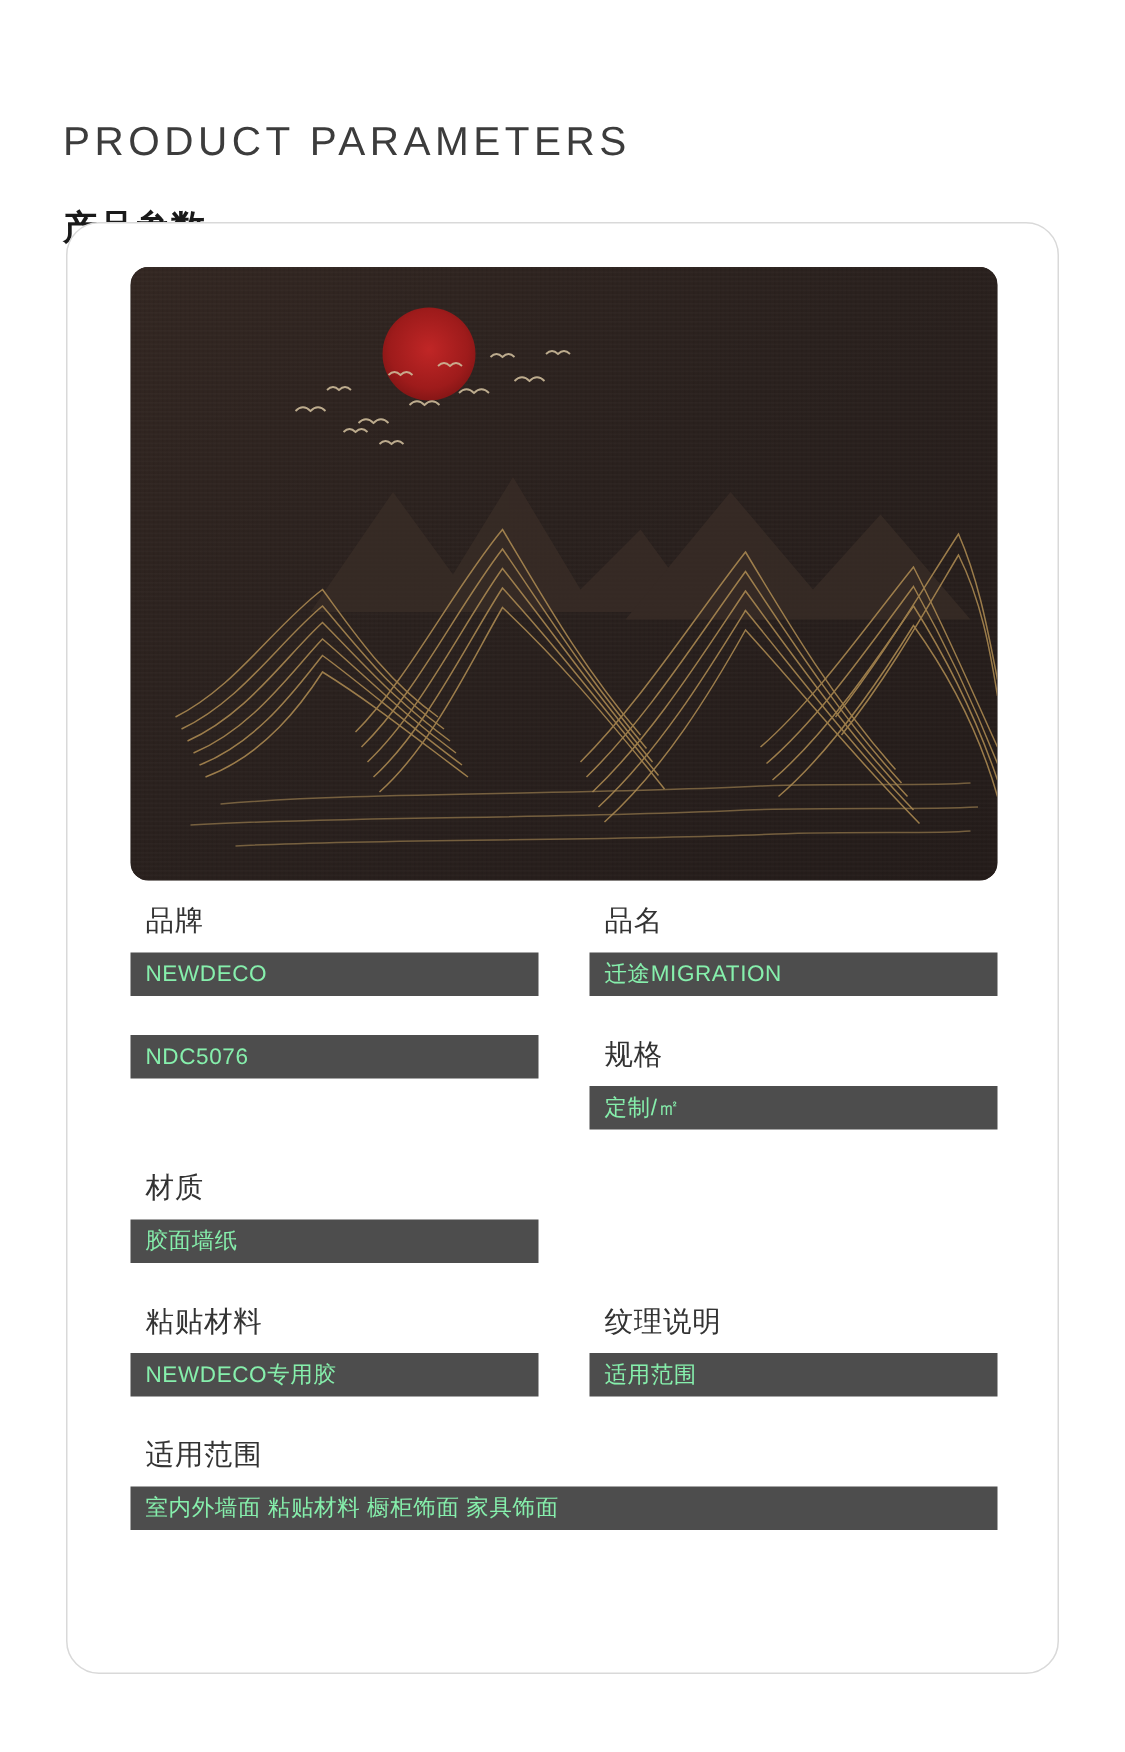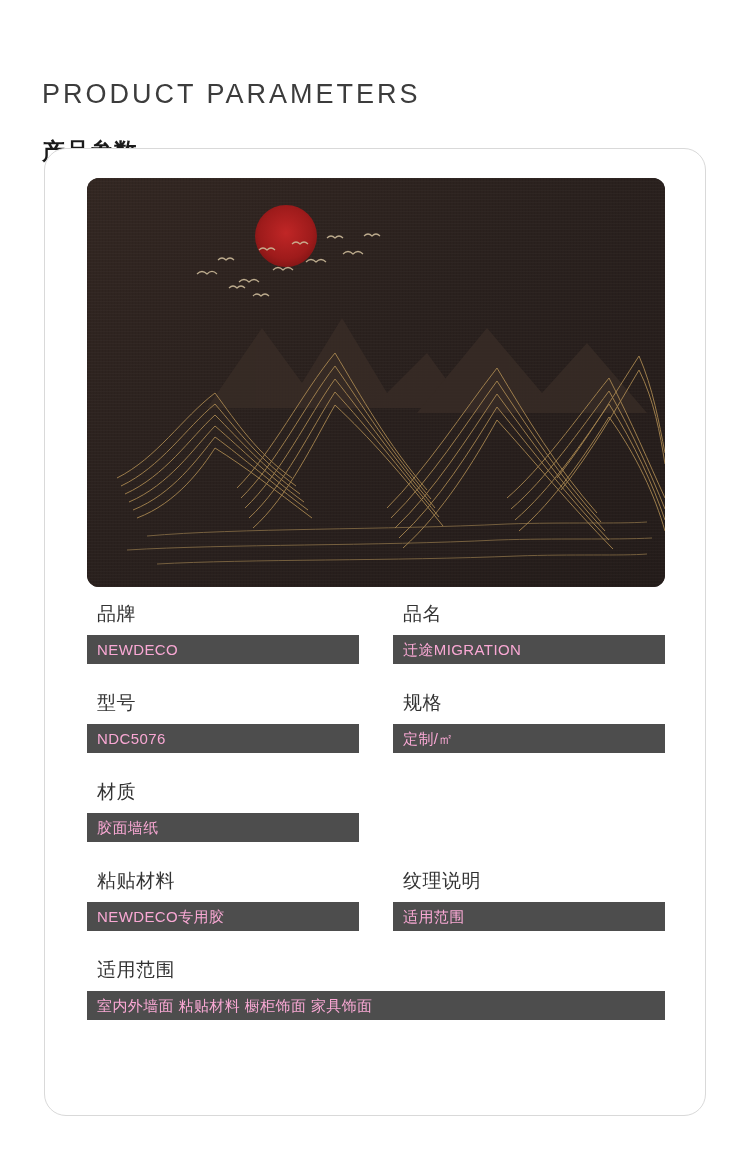--- a/index.html
+++ b/index.html
@@ -87,21 +87,21 @@
   }
   .spec-label {
     font-size: 19px;
     color: #333;
     margin-bottom: 8px;
     padding-left: 10px;
     letter-spacing: 0.5px;
   }
   .spec-value {
     background: #4d4d4d;
-    color: #f9a8d4;
+    color: #86efac;
     font-size: 15px;
     line-height: 29px;
     height: 29px;
     padding: 0 10px;
     box-sizing: border-box;
     letter-spacing: 0.4px;
     white-space: nowrap;
     overflow: hidden;
   }
 </style>
@@ -207,21 +207,20 @@
           <div class="spec-value">NEWDECO</div>
         </div>
         <div class="spec-cell">
           <div class="spec-label">品名</div>
           <div class="spec-value">迁途MIGRATION</div>
         </div>
       </div>
 
       <div class="spec-row">
         <div class="spec-cell">
-          <div class="spec-label">型号</div>
           <div class="spec-value">NDC5076</div>
         </div>
         <div class="spec-cell">
           <div class="spec-label">规格</div>
           <div class="spec-value">定制/㎡</div>
         </div>
       </div>
 
       <div class="spec-row">
         <div class="spec-cell">

